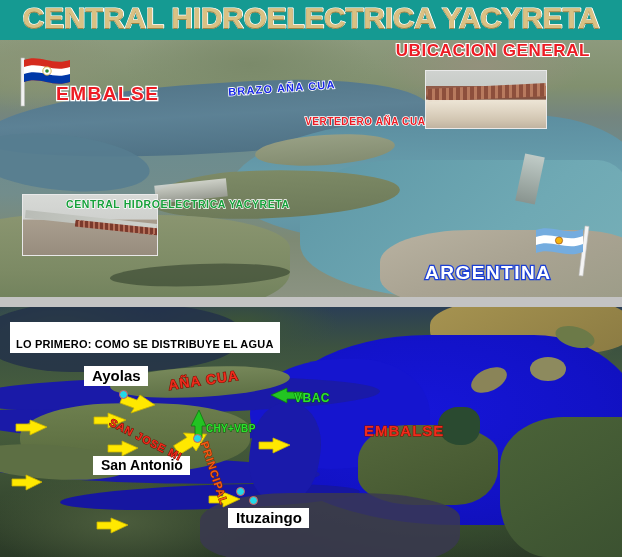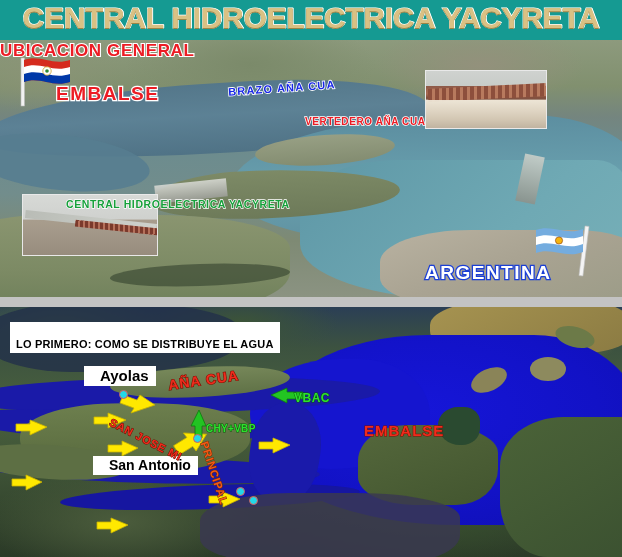--- a/index.html
+++ b/index.html
@@ -109,21 +109,21 @@
     background: linear-gradient(160deg, #b9b2a1 0%, #a9a392 45%, #9a9b86 100%);
     border-radius: 35% 25% 20% 40%/40% 30% 35% 40%;
   }
   .land-lowleft {
     position: absolute; left: -40px; top: 175px; width: 330px; height: 95px;
     background: linear-gradient(to bottom, #8a9570 0%, #7c8a64 60%, #6e7f5a 100%);
     border-radius: 25% 40% 30% 25%/30% 35% 40% 30%;
   }
 
   .caption-ubicacion {
-    position: absolute; left: 0; top: 41px; width: 590px; text-align: left;
+    position: absolute; left: 0; top: 41px; width: 590px; text-align: right;
     font-size: 17px; font-weight: bold; letter-spacing: .6px;
     color: #ec1c24;
     -webkit-text-stroke: 2.2px #ffffff;
     paint-order: stroke fill;
     z-index: 22;
   }
 
   .lbl {
     position: absolute; white-space: nowrap; font-weight: bold;
     font-family: "Liberation Sans", sans-serif;
@@ -315,21 +315,21 @@
 
   .caption-box {
     position:absolute; left:10px; top:322px; z-index:33;
     background:#ffffff; color:#000000;
     font-size:11px; font-weight:bold; letter-spacing:.2px;
     padding:16px 6px 3px 6px;
   }
   .city-box {
     position:absolute; z-index:33;
     background:#ffffff; color:#000000;
-    font-weight:bold; padding:1px 7px 2px 16px;
+    font-weight:bold; padding:1px 7px 2px 8px;
   }
   .city-ayolas { left:84px; top:366px; font-size:15px; }
   .city-sanantonio { left:93px; top:456px; font-size:14px;text-align:right; }
   .city-ituzaingo { left:228px; top:508px; font-size:15px; }
 
   .lbl-anacua {
     position:absolute; left:168px; top:372px; z-index:33;
     font-size:14px; font-weight:bold; letter-spacing:1px;
     color:#ef2b1d; -webkit-text-stroke:1.2px #7a1000; paint-order: stroke fill;
     transform:rotate(-8deg); white-space:nowrap;
@@ -476,20 +476,21 @@
   <svg class="arrow" style="left:0px; top:307px; width:622px; height:250px;" viewBox="0 0 622 250">
     <g fill="#22c422" stroke="#0d7a0d" stroke-width="0.8">
       <polygon points="271,88 287,81 287,85 303,85 303,92 287,92 287,96"></polygon>
       <polygon points="199,103 206,119 202,119 202,131 195,131 195,119 191,119"></polygon>
     </g>
   </svg>
 
   <div class="caption-box">LO PRIMERO: COMO SE DISTRIBUYE EL AGUA</div>
   <div class="city-box city-ayolas">Ayolas</div>
   <div class="city-box city-sanantonio">San Antonio</div>
+  <div class="city-box city-ituzaingo">Ituzaingo</div>
 
   <div class="lbl-anacua">AÑA CUA</div>
   <div class="lbl-sanjose">SAN JOSE MI</div>
   <div class="lbl-principal">PRINCIPAL</div>
   <div class="lbl-vbac">VBAC</div>
   <div class="lbl-chyvbp">CHY+VBP</div>
   <div class="lbl-embalse">EMBALSE</div>
 
   <div class="dot" style="left:119px; top:390px;"></div>
   <div class="dot" style="left:193px; top:434px;"></div>

